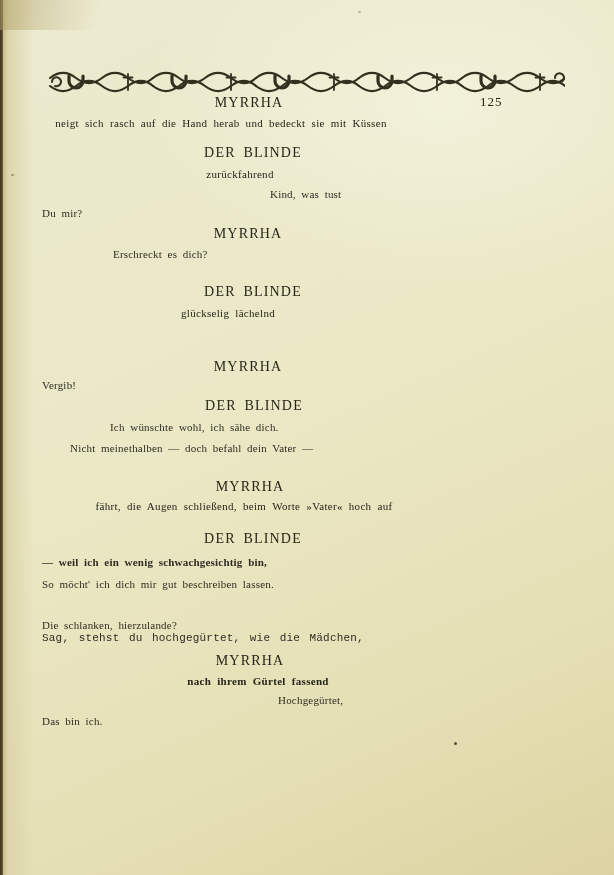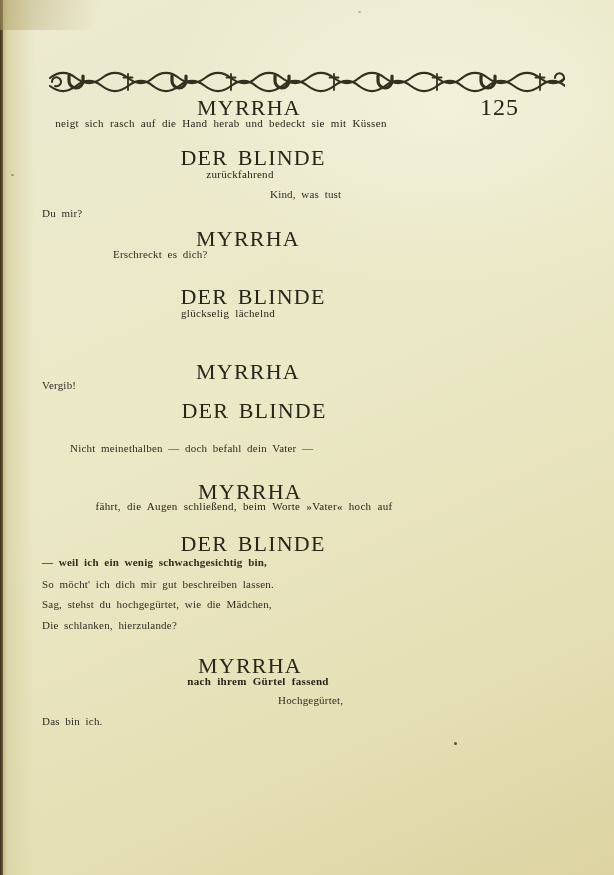--- a/index.html
+++ b/index.html
@@ -19,38 +19,38 @@
     position: absolute; left: 0; top: 0; width: 3px; height: 875px;
     background: linear-gradient(to right, #3a3019, #6d5e39);
   }
   .corner-shade {
     position: absolute; left: 0; top: 0; width: 120px; height: 30px;
     background: linear-gradient(100deg, rgba(176,160,106,0.55), rgba(176,160,106,0) 80%);
   }
   .line { position: absolute; white-space: nowrap; line-height: 1.05; }
   .center { transform: translateX(-50%); }
   .heading {
-    font-size: 22px;
+    font-size: 14px;
     letter-spacing: 1.2px;
     color: #282619;
     word-spacing: 3px;
   }
   .stagedir {
     font-size: 11px;
     letter-spacing: 0.3px;
     word-spacing: 0.28em;
     color: #262419;
   }
   .body-line {
     font-size: 11px;
     letter-spacing: 0.2px;
     word-spacing: 0.24em;
     color: #2e2c22;
   }
-  .pagenum { font-size: 24px; letter-spacing: 1px; color: #282619; }
+  .pagenum { font-size: 13px; letter-spacing: 1px; color: #282619; }
   .ornament { position: absolute; left: 45px; top: 70px; }
   .speck {
     position: absolute; border-radius: 50%;
     background: #55503c;
   }
 </style>
 </head>
 <body>
 
 <div class="page">
@@ -88,29 +88,30 @@
   <div class="line heading center" style="left:248px; top:227px;">MYRRHA</div>
   <div class="line body-line" style="left:113px; top:249px;">Erschreckt es dich?</div>
 
   <div class="line heading center" style="left:253px; top:285px;">DER BLINDE</div>
   <div class="line stagedir center" style="left:228px; top:308px;">glückselig lächelnd</div>
 
   <div class="line heading center" style="left:248px; top:360px;">MYRRHA</div>
   <div class="line body-line" style="left:42px; top:380px;">Vergib!</div>
 
   <div class="line heading center" style="left:254px; top:399px;">DER BLINDE</div>
+  <div class="line body-line" style="left:110px; top:422px;">Ich wünschte wohl, ich sähe dich.</div>
   <div class="line body-line" style="left:42px; top:443px;margin-left:28px;">Nicht meinethalben — doch befahl dein Vater —</div>
 
   <div class="line heading center" style="left:250px; top:480px;">MYRRHA</div>
   <div class="line stagedir center" style="left:244px; top:501px;">fährt, die Augen schließend, beim Worte »Vater« hoch auf</div>
 
   <div class="line heading center" style="left:253px; top:532px;">DER BLINDE</div>
   <div class="line body-line" style="left:42px; top:557px;font-weight:bold;">— weil ich ein wenig schwachgesichtig bin,</div>
   <div class="line body-line" style="left:42px; top:579px;">So möcht' ich dich mir gut beschreiben lassen.</div>
-  <div class="line body-line" style="left:42px; top:599px;">Sag, stehst du hochgegürtet, wie die Mädchen,</div>
+  <div class="line body-line" style="left:42px; top:633px;font-family:Liberation Mono, monospace;">Sag, stehst du hochgegürtet, wie die Mädchen,</div>
   <div class="line body-line" style="left:42px; top:620px;">Die schlanken, hierzulande?</div>
 
   <div class="line heading center" style="left:250px; top:654px;">MYRRHA</div>
   <div class="line stagedir center" style="left:258px; top:676px;font-weight:bold;">nach ihrem Gürtel fassend</div>
   <div class="line body-line" style="left:278px; top:695px;">Hochgegürtet,</div>
   <div class="line body-line" style="left:42px; top:716px;">Das bin ich.</div>
 
   <div class="speck" style="left:454px; top:742px; width:3px; height:3px;"></div>
   <div class="speck" style="left:11px; top:174px; width:3px; height:2px; opacity:0.5;"></div>
   <div class="speck" style="left:358px; top:11px; width:3px; height:2px; opacity:0.4;"></div>

